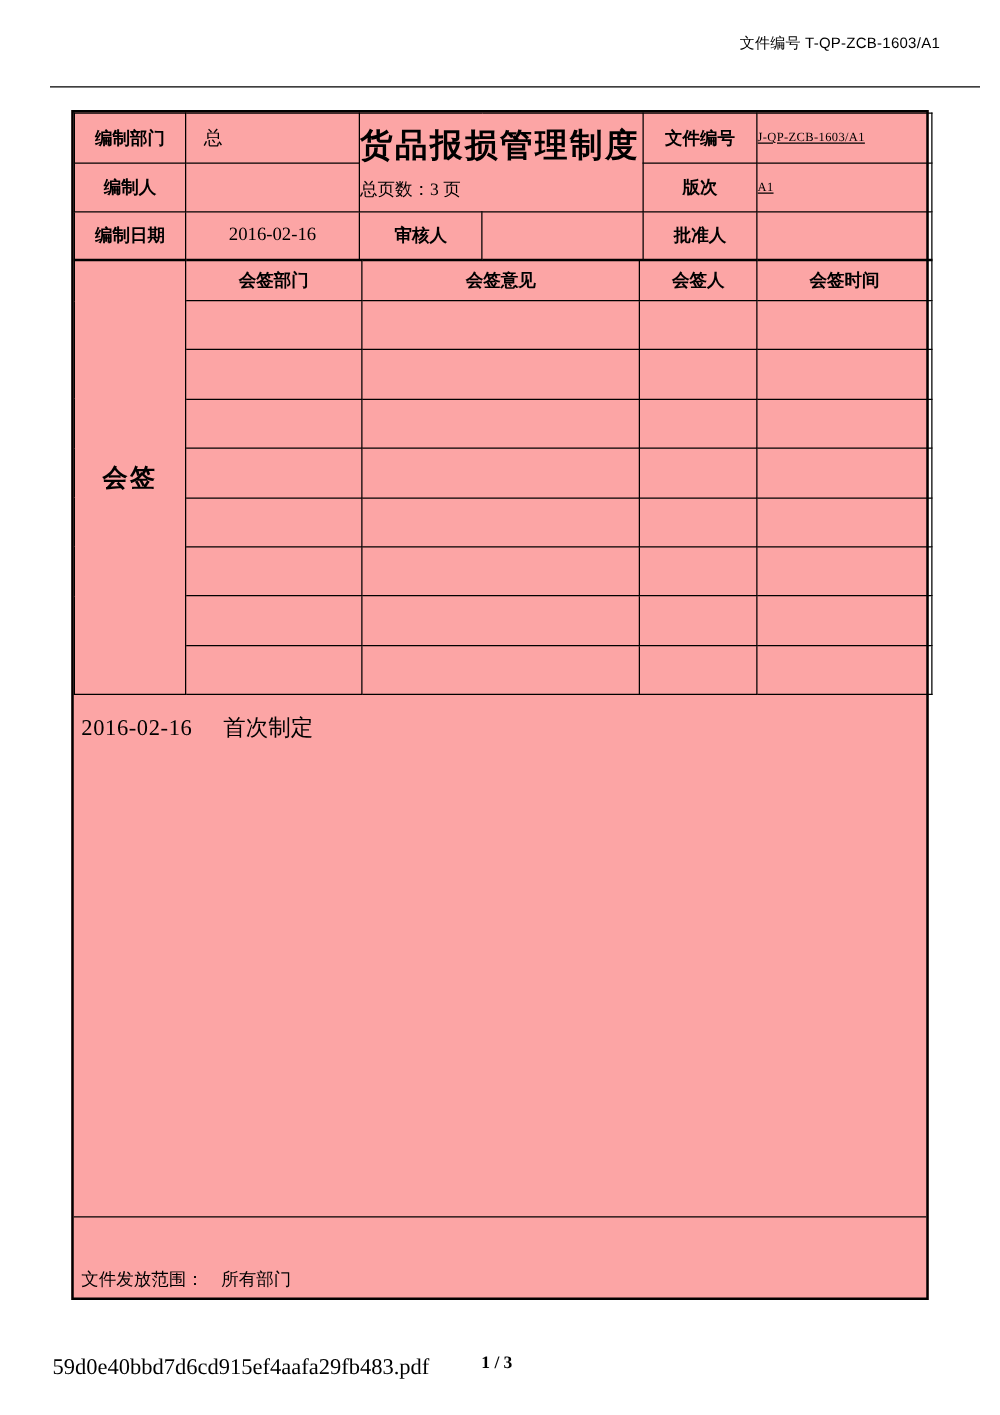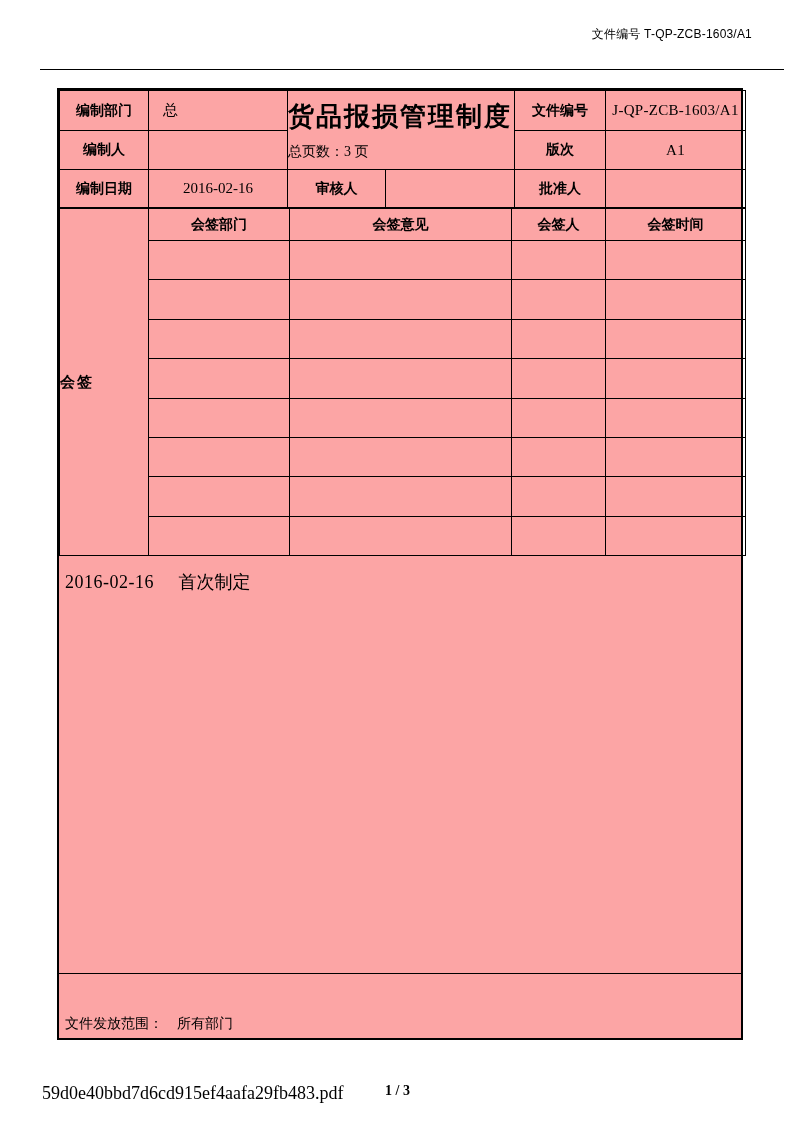--- a/index.html
+++ b/index.html
@@ -65,44 +65,44 @@
   .val {
     font-size: 15px;
     text-align: center;
   }
   .val-left {
     font-size: 15px;
     text-align: left;
     padding-left: 14px;
   }
   .val-code {
-    font-size: 15px;
-    text-align: center;
+    font-size: 10px;
     letter-spacing: 0.3px;
+    text-decoration: underline;
   }
   .title-cell {
     text-align: left;
     vertical-align: middle;
   }
   .doc-title {
     font-size: 26px;
     font-weight: bold;
     letter-spacing: 2px;
     line-height: 1.1;
     padding-top: 4px;
   }
   .doc-pages {
     font-size: 14px;
     padding-top: 12px;
   }
   .cs-label {
     font-family: "Liberation Sans", sans-serif;
     font-weight: bold;
-    font-size: 15px;
-    text-align: left;
+    font-size: 20px;
+    text-align: center;
     letter-spacing: 2px;
   }
   .cs-head {
     font-family: "Liberation Sans", sans-serif;
     font-weight: bold;
     font-size: 14px;
     text-align: center;
   }
   .revision-block {
     flex: 1 1 auto;

